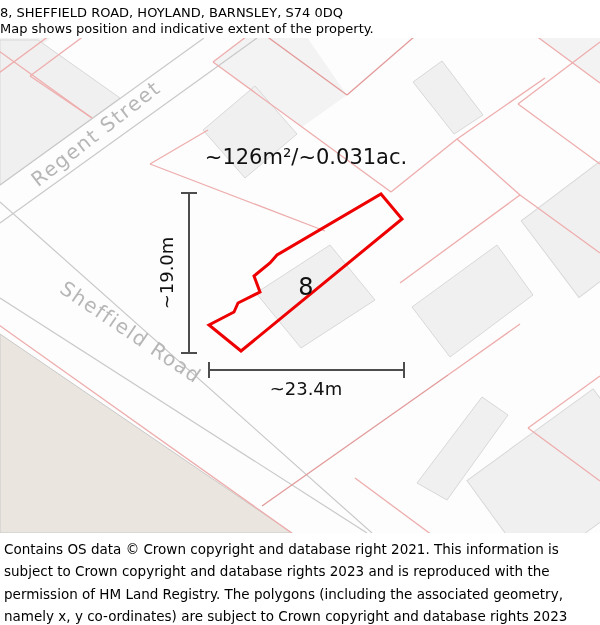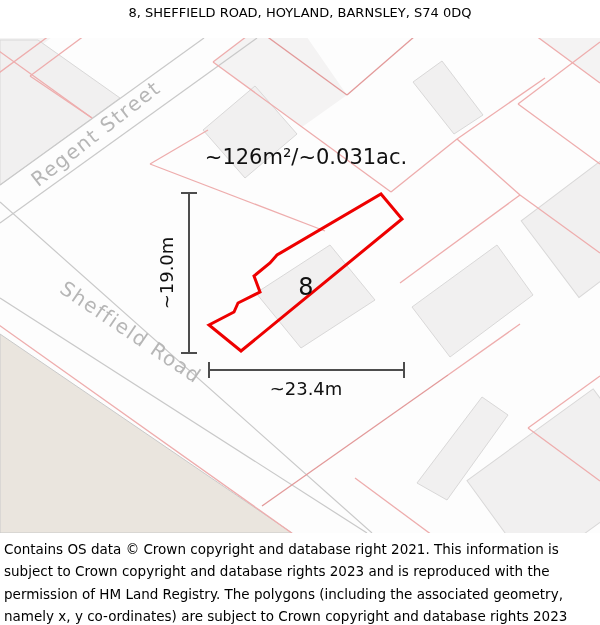--- a/index.html
+++ b/index.html
@@ -1,35 +1,36 @@
 <!DOCTYPE html>
 <html><head>
 <meta charset="utf-8">
 <style>
   html,body{margin:0;padding:0;background:#ffffff;}
   body{width:600px;height:625px;position:relative;overflow:hidden;
        font-family:"DejaVu Sans","Liberation Sans",sans-serif;color:#000;}
-  .header{position:absolute;top:0;left:0;width:600px;height:38px;text-align:center;background:#fff;z-index:3;}
+  .header{position:absolute;top:0;left:0;width:600px;height:38px;background:#fff;z-index:3;}
   .header .title{font-size:13px;line-height:15px;margin-top:5px;}
   .header .subtitle{font-size:13px;line-height:15px;margin-top:1px;}
   .map{position:absolute;top:38px;left:0;width:600px;height:495px;background:#fdfdfd;overflow:hidden;z-index:1;}
   .map svg{display:block;}
   .footer{position:absolute;top:533px;left:0;width:592px;height:92px;background:#fff;z-index:3;
           font-size:13.5px;line-height:22.3px;padding:5px 3px 0 4px;letter-spacing:0;}
   text{font-family:"DejaVu Sans","Liberation Sans",sans-serif;}
   .street-label{fill:#b6b6b6;font-size:20px;letter-spacing:1.5px;}
   .dim-label{fill:#111;font-size:18px;}
   .big-label{fill:#111;font-size:21px;}
   .plot-label{fill:#111;font-size:24px;}
 </style>
 </head>
 <body>
 
 <div class="header">
   <div class="title">8, SHEFFIELD ROAD, HOYLAND, BARNSLEY, S74 0DQ</div>
+  <div class="subtitle">Map shows position and indicative extent of the property.</div>
 </div>
 
 <div class="map">
 <svg width="600" height="495" viewBox="0 0 600 495">
 
   <g fill="#f4f3f3" stroke="none">
     <polygon points="0,-5 57,-5 0,40"></polygon>
     <polygon points="213,24 255,-8 302,-8 347,57 302,89"></polygon>
     <polygon points="528,-8 600,-8 600,45"></polygon>
   </g>

